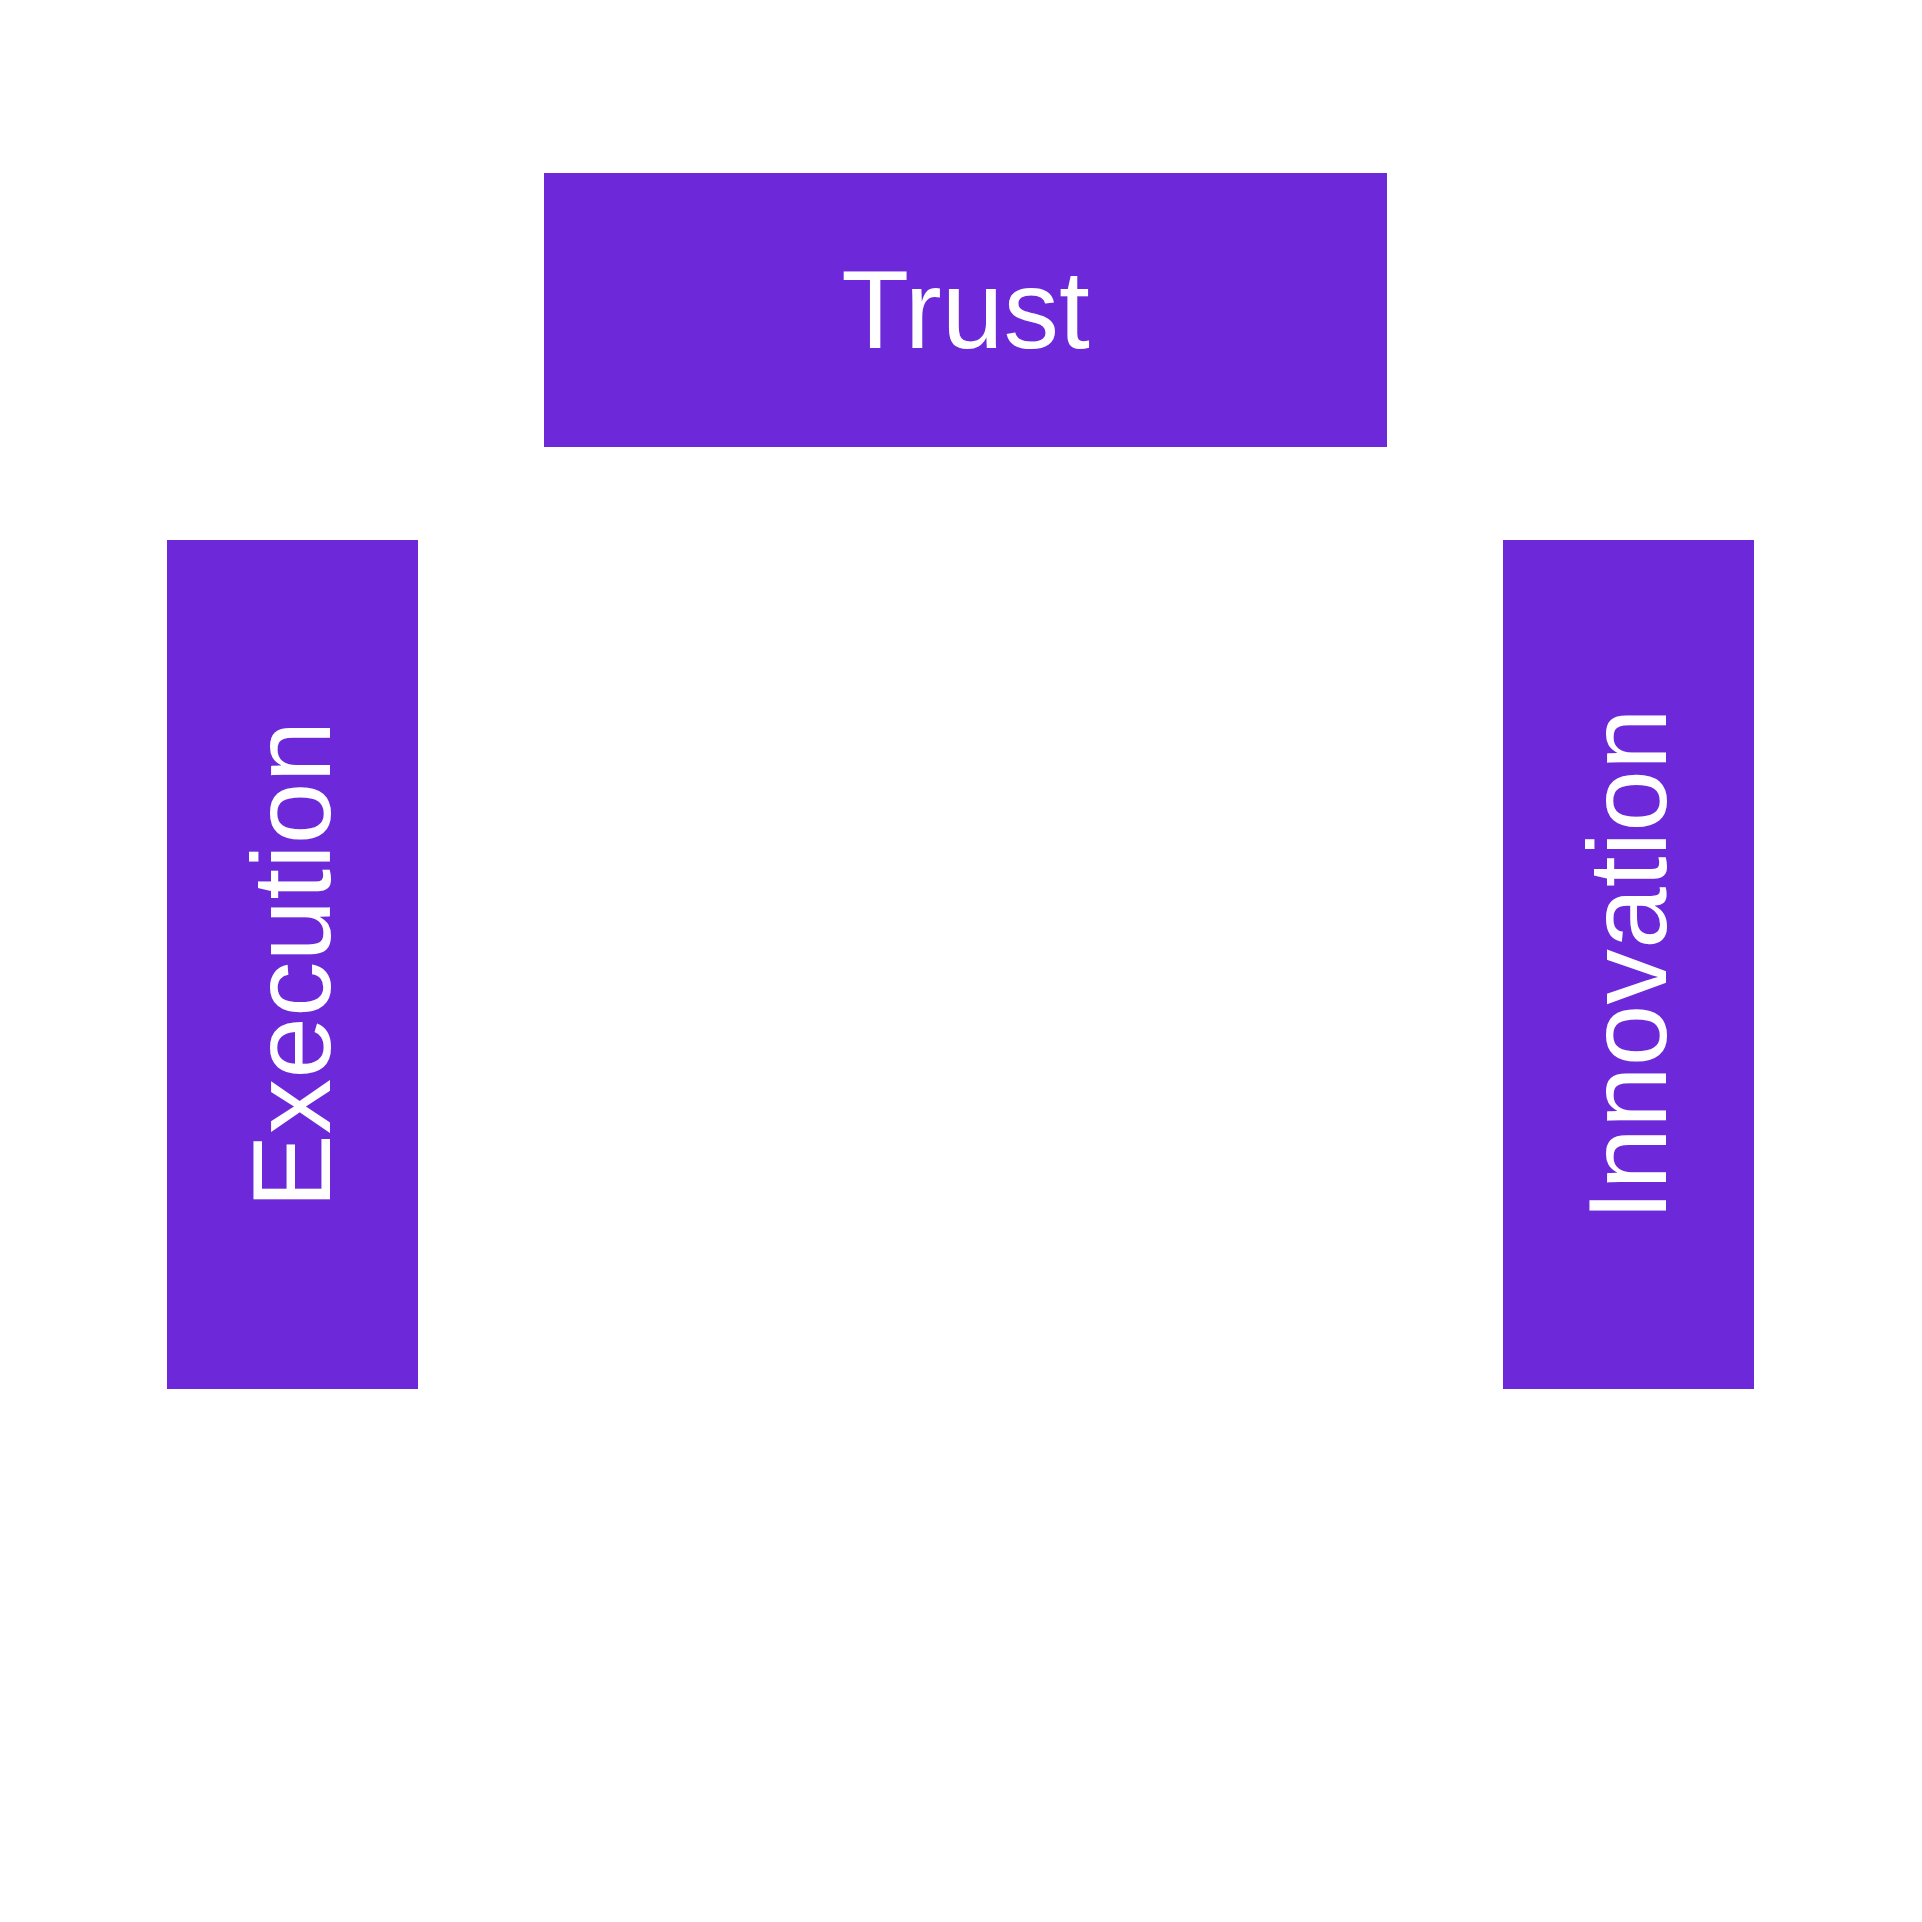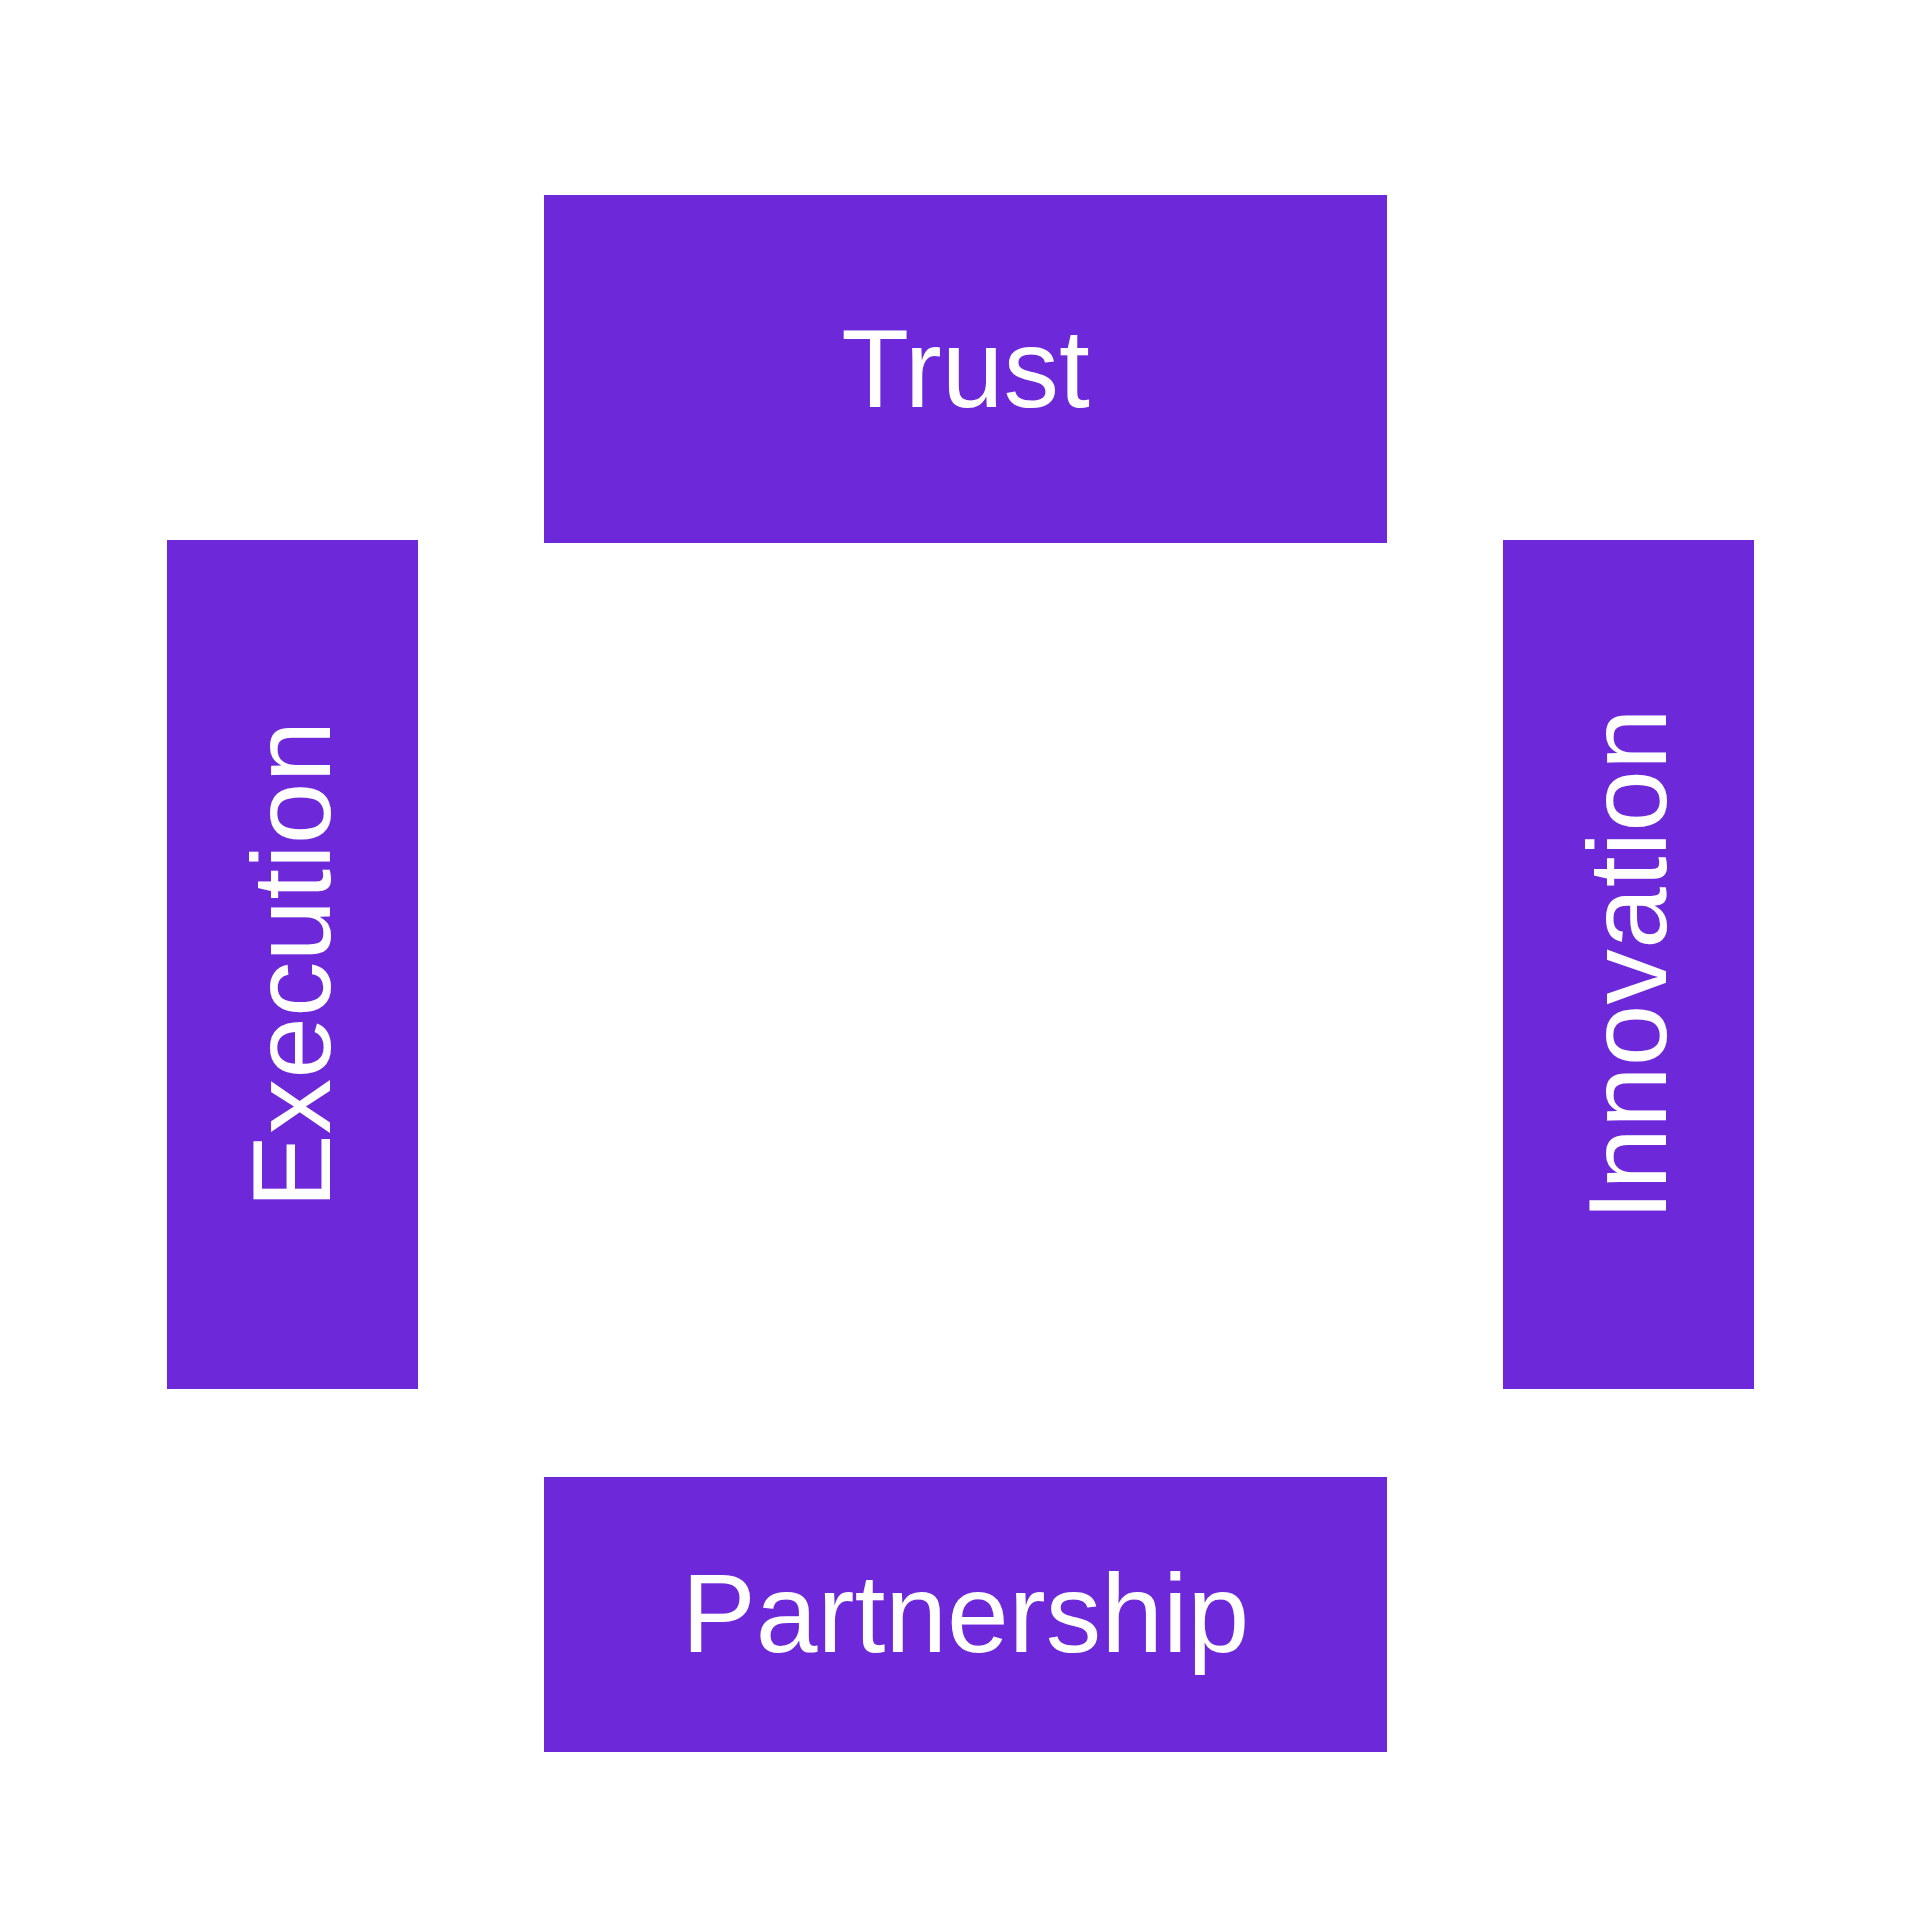--- a/index.html
+++ b/index.html
@@ -30,22 +30,21 @@
     font-size: 111px;
     font-weight: 400;
     line-height: 1;
     white-space: nowrap;
     letter-spacing: 0;
   }
   .node--top {
     left: 544px;
     top: 173px;
     width: 843px;
-    height: 348px;
-    margin-top: 22px;
+    height: 274px;
   }
   .node--bottom {
     left: 544px;
     top: 1477px;
     width: 843px;
     height: 275px;
   }
   .node--left {
     left: 167px;
     top: 540px;
@@ -68,22 +67,19 @@
 <div class="diagram">
 
   <div class="node node--top">
     <span class="label">Trust</span>
   </div>
 
   <div class="node node--right node--vertical">
     <span class="label">Innovation</span>
   </div>
 
-  <div class="node node--bottom">
-    <span class="label">Partnership</span>
-  </div>
 
   <div class="node node--left node--vertical">
     <span class="label">Execution</span>
   </div>
 
 </div>
 
 
 </body></html>

